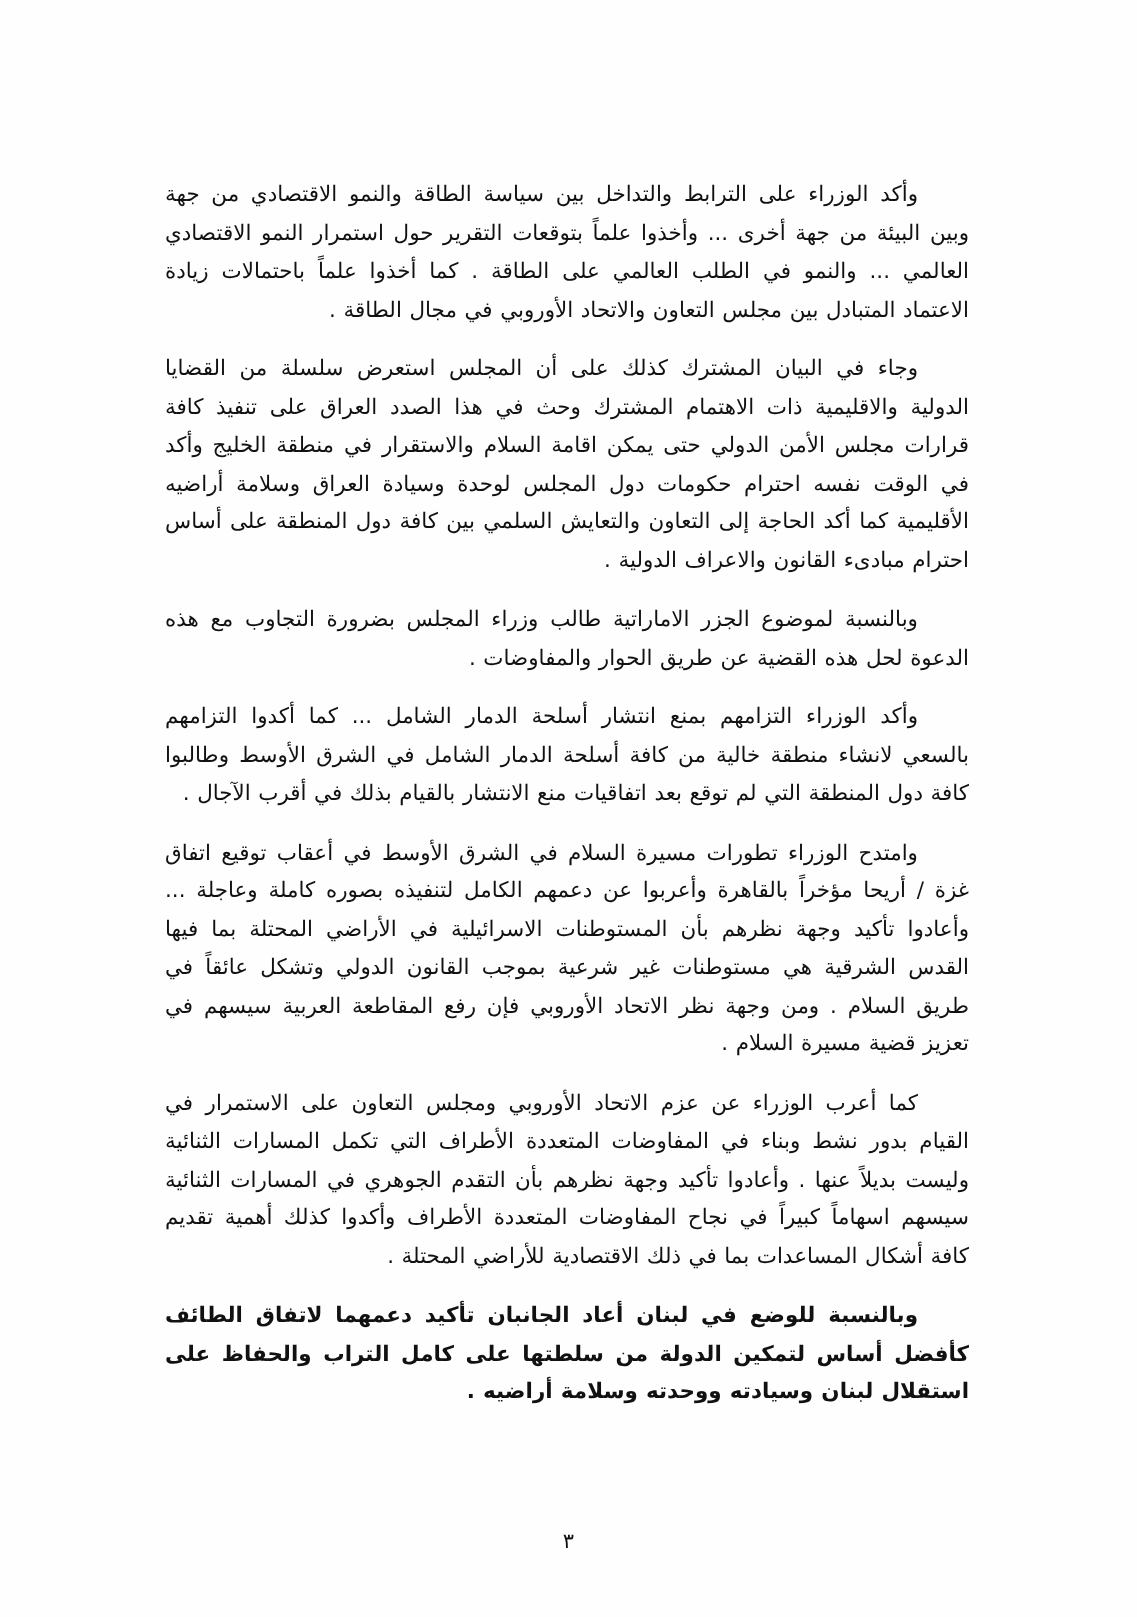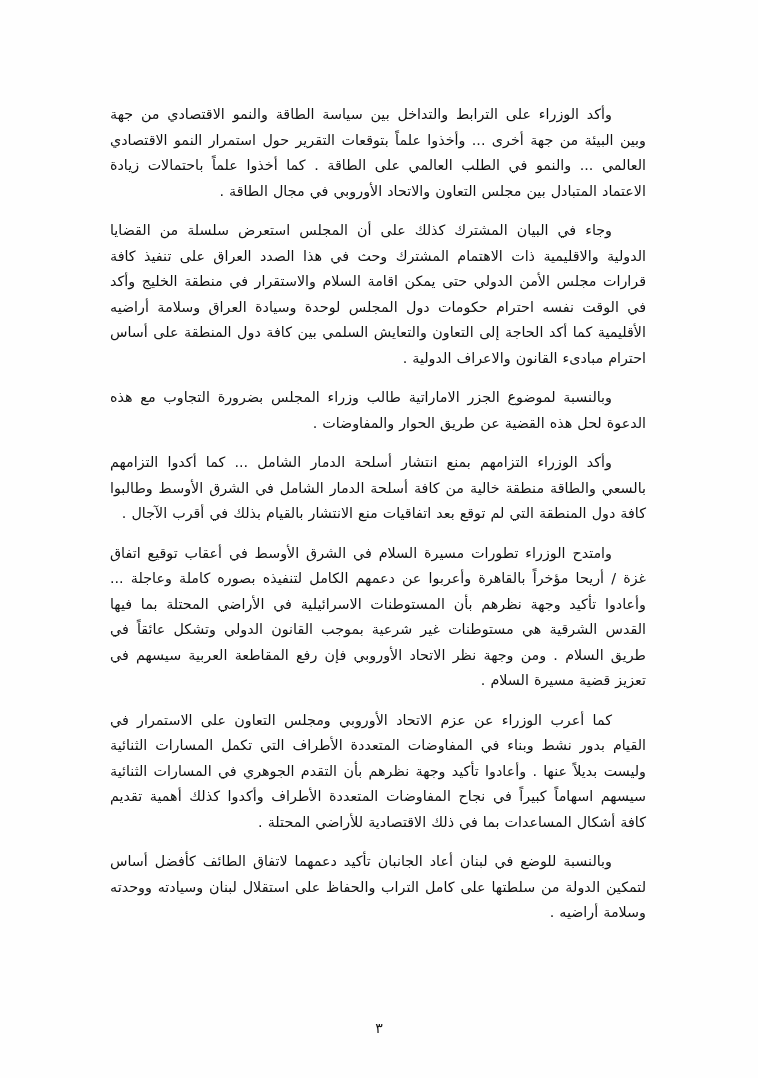--- a/index.html
+++ b/index.html
@@ -18,59 +18,60 @@
   .page {
     position: absolute;
     top: 0;
     left: 0;
     width: 758px;
     height: 1078px;
     background: #fefefe;
   }
   .content {
     position: absolute;
-    top: 102px;
+    top: 118px;
     right: 112px;
     left: 110px;
     direction: rtl;
     text-align: justify;
   }
   p.para {
     margin: 0 0 14px 0;
     font-size: 14.3px;
     line-height: 25.5px;
     text-align: justify;
     text-justify: inter-word;
     text-indent: 34px;
     font-family: "DejaVu Sans", sans-serif;
     letter-spacing: 0px;
     word-spacing: 0.5px;
     color: #111111;
   }
   p.para:last-of-type {
     margin-bottom: 0;
+    font-weight: bold;
   }
   .page-number {
     position: absolute;
     bottom: 42px;
     left: 0;
     right: 0;
     text-align: center;
     font-size: 14px;
     font-family: "DejaVu Sans", sans-serif;
     color: #111111;
   }
 </style>
 </head>
 <body>
 
 <div class="page">
   <div class="content">
     <p class="para">وأكد الوزراء على الترابط والتداخل بين سياسة الطاقة والنمو الاقتصادي من جهة وبين البيئة من جهة أخرى ... وأخذوا علماً بتوقعات التقرير حول استمرار النمو الاقتصادي العالمي ... والنمو في الطلب العالمي على الطاقة . كما أخذوا علماً باحتمالات زيادة الاعتماد المتبادل بين مجلس التعاون والاتحاد الأوروبي في مجال الطاقة .</p>
     <p class="para">وجاء في البيان المشترك كذلك على أن المجلس استعرض سلسلة من القضايا الدولية والاقليمية ذات الاهتمام المشترك وحث في هذا الصدد العراق على تنفيذ كافة قرارات مجلس الأمن الدولي حتى يمكن اقامة السلام والاستقرار في منطقة الخليج وأكد في الوقت نفسه احترام حكومات دول المجلس لوحدة وسيادة العراق وسلامة أراضيه الأقليمية كما أكد الحاجة إلى التعاون والتعايش السلمي بين كافة دول المنطقة على أساس احترام مبادىء القانون والاعراف الدولية .</p>
     <p class="para">وبالنسبة لموضوع الجزر الاماراتية طالب وزراء المجلس بضرورة التجاوب مع هذه الدعوة لحل هذه القضية عن طريق الحوار والمفاوضات .</p>
-    <p class="para">وأكد الوزراء التزامهم بمنع انتشار أسلحة الدمار الشامل ... كما أكدوا التزامهم بالسعي والطاقة منطقة خالية من كافة أسلحة الدمار الشامل في الشرق الأوسط وطالبوا كافة دول المنطقة التي لم توقع بعد اتفاقيات منع الانتشار بالقيام بذلك في أقرب الآجال .</p>
+    <p class="para">وأكد الوزراء التزامهم بمنع انتشار أسلحة الدمار الشامل ... كما أكدوا التزامهم بالسعي لانشاء منطقة خالية من كافة أسلحة الدمار الشامل في الشرق الأوسط وطالبوا كافة دول المنطقة التي لم توقع بعد اتفاقيات منع الانتشار بالقيام بذلك في أقرب الآجال .</p>
     <p class="para">وامتدح الوزراء تطورات مسيرة السلام في الشرق الأوسط في أعقاب توقيع اتفاق غزة / أريحا مؤخراً بالقاهرة وأعربوا عن دعمهم الكامل لتنفيذه بصوره كاملة وعاجلة ... وأعادوا تأكيد وجهة نظرهم بأن المستوطنات الاسرائيلية في الأراضي المحتلة بما فيها القدس الشرقية هي مستوطنات غير شرعية بموجب القانون الدولي وتشكل عائقاً في طريق السلام . ومن وجهة نظر الاتحاد الأوروبي فإن رفع المقاطعة العربية سيسهم في تعزيز قضية مسيرة السلام .</p>
     <p class="para">كما أعرب الوزراء عن عزم الاتحاد الأوروبي ومجلس التعاون على الاستمرار في القيام بدور نشط وبناء في المفاوضات المتعددة الأطراف التي تكمل المسارات الثنائية وليست بديلاً عنها . وأعادوا تأكيد وجهة نظرهم بأن التقدم الجوهري في المسارات الثنائية سيسهم اسهاماً كبيراً في نجاح المفاوضات المتعددة الأطراف وأكدوا كذلك أهمية تقديم كافة أشكال المساعدات بما في ذلك الاقتصادية للأراضي المحتلة .</p>
     <p class="para">وبالنسبة للوضع في لبنان أعاد الجانبان تأكيد دعمهما لاتفاق الطائف كأفضل أساس لتمكين الدولة من سلطتها على كامل التراب والحفاظ على استقلال لبنان وسيادته ووحدته وسلامة أراضيه .</p>
   </div>
   <div class="page-number">٣</div>
 </div>
 
 </body></html>

